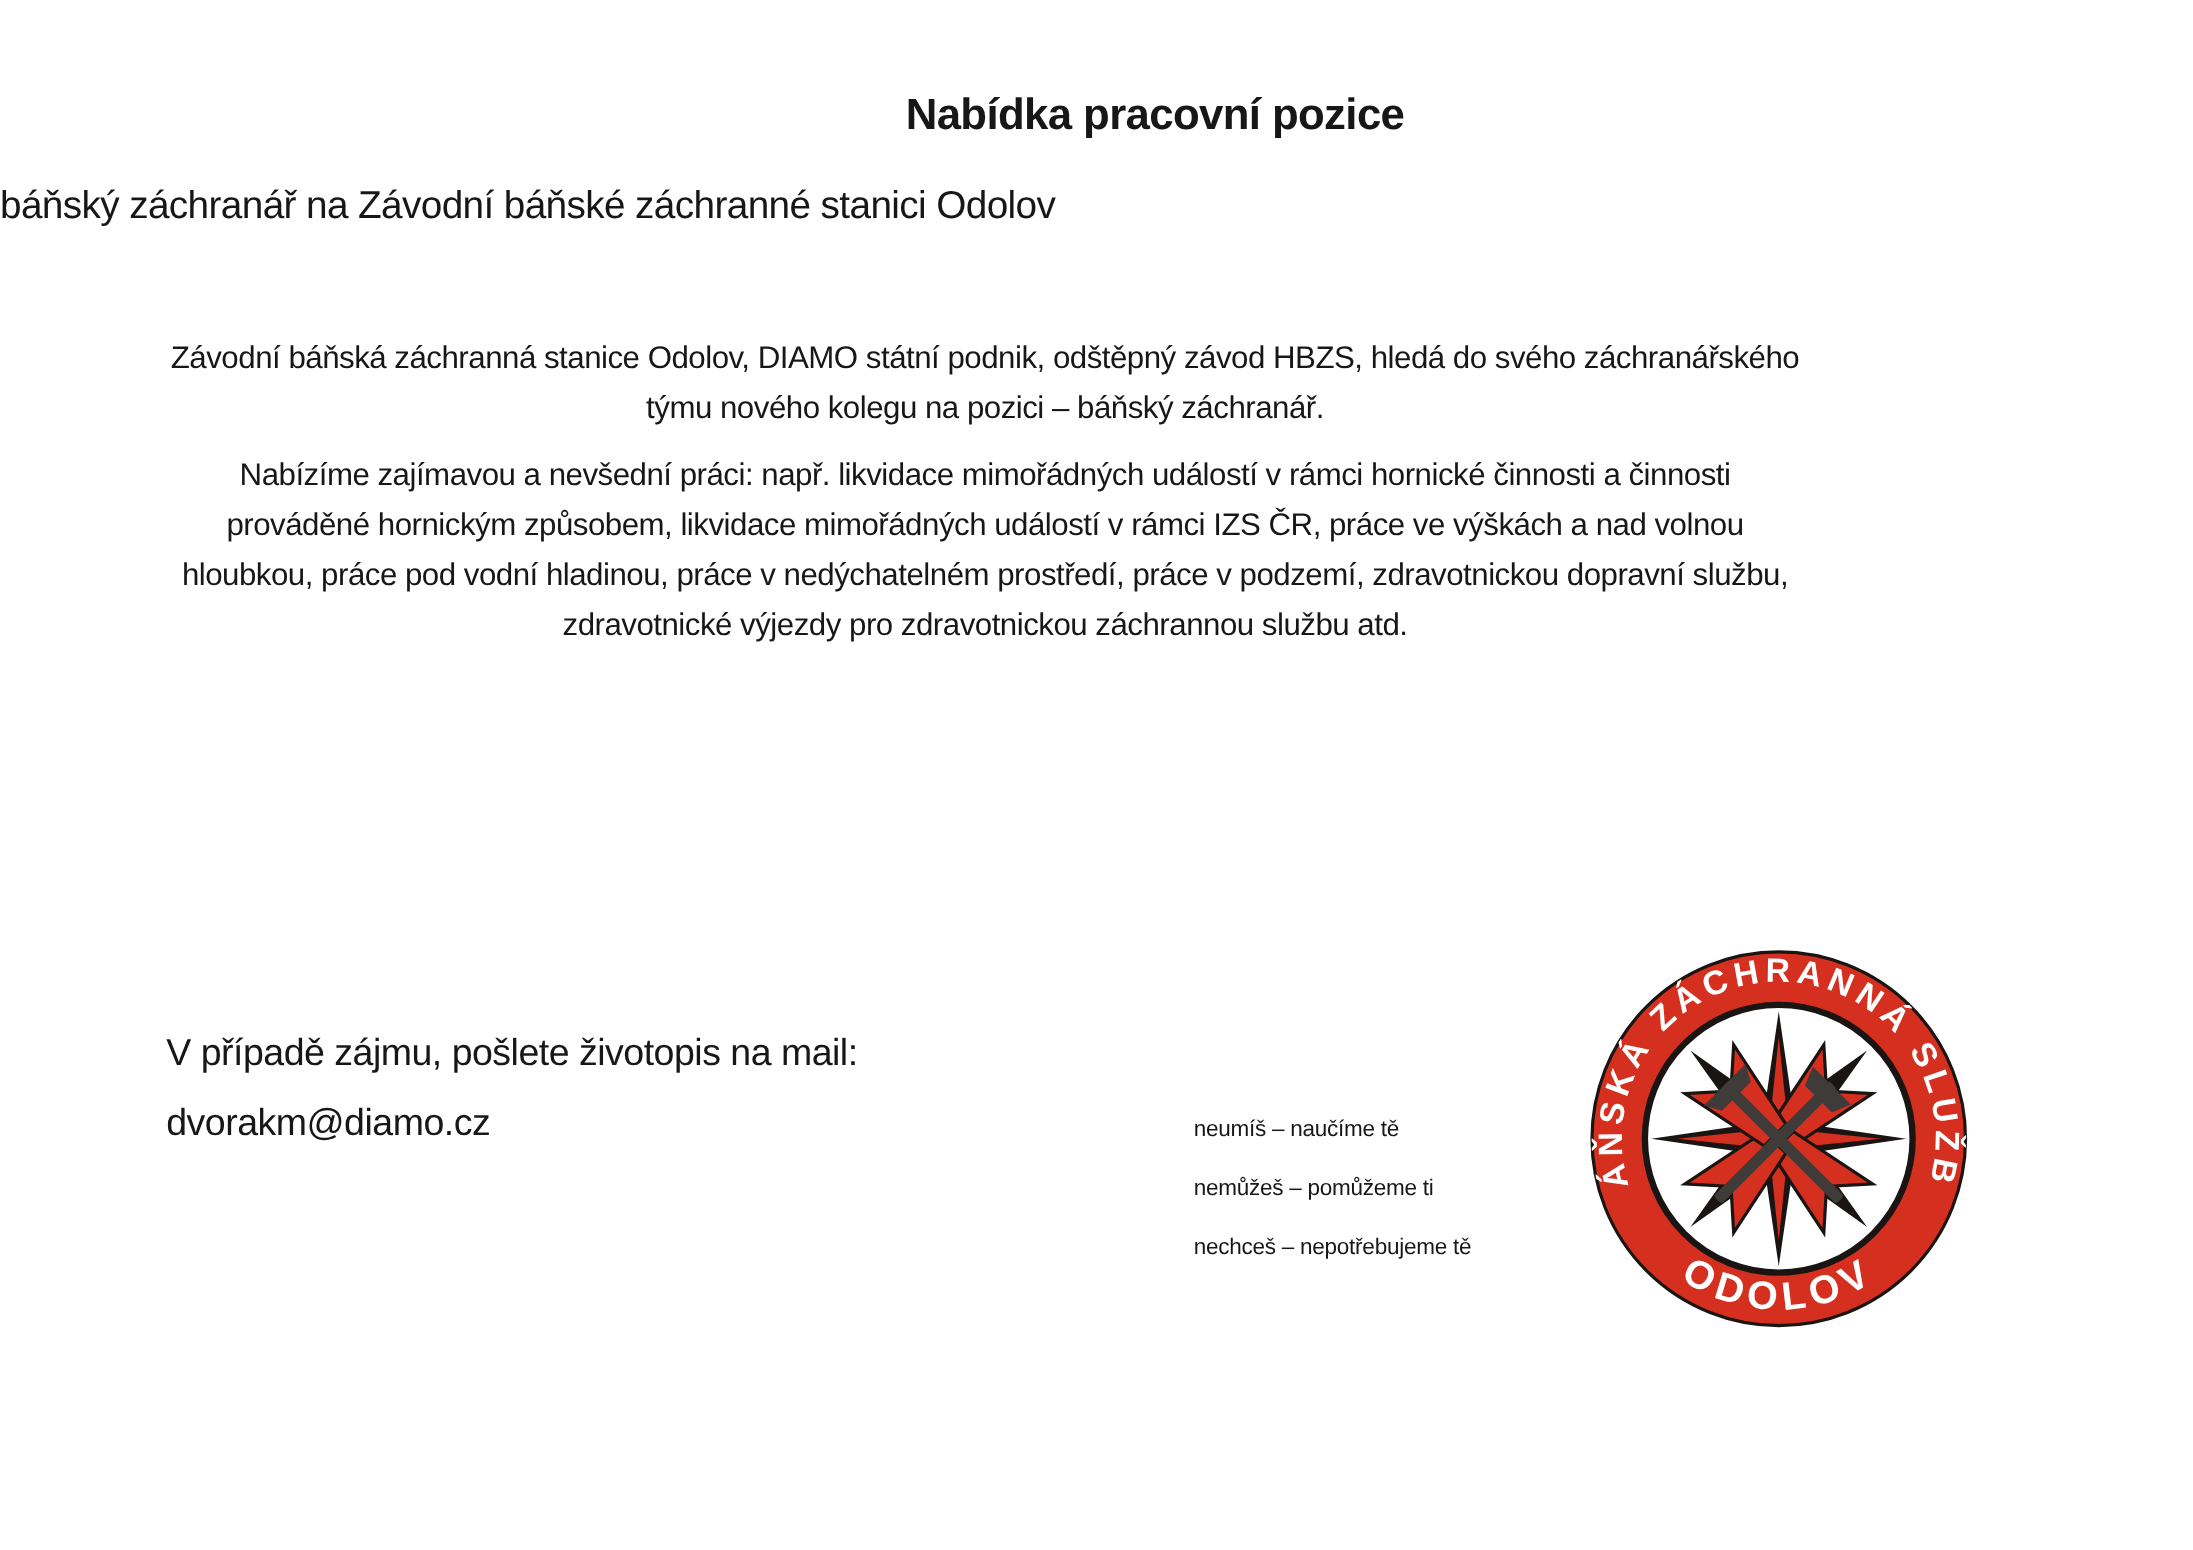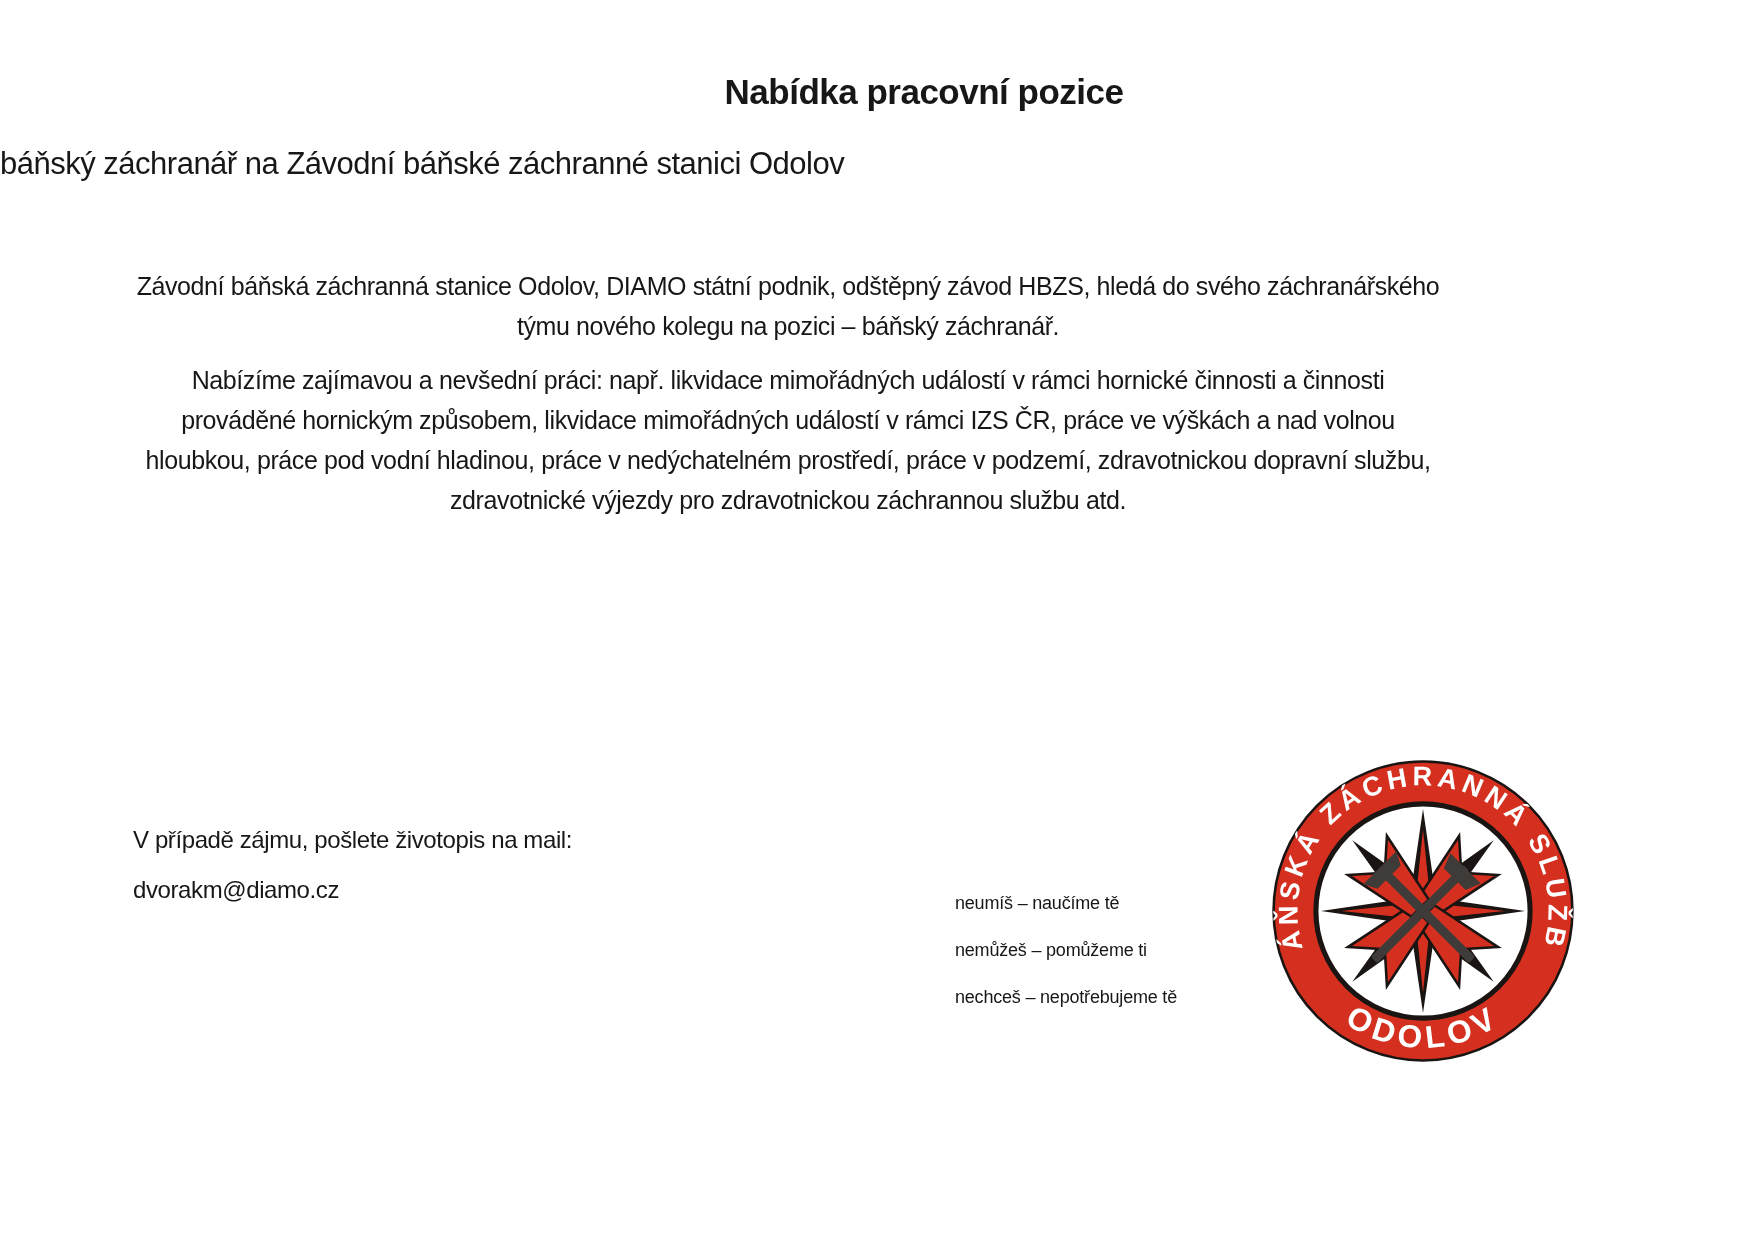--- a/index.html
+++ b/index.html
@@ -30,21 +30,21 @@
   .body-text {
     position: absolute; left: 133px; top: 266px; width: 1310px;
     font-size: 25px; line-height: 40px;
     letter-spacing: -0.4px;
     text-align: center;
   }
   .body-text p { margin: 0 0 14px 0; }
 
   .contact {
     position: absolute; left: 133px; top: 826px;
-    font-size: 24px; letter-spacing: -0.4px;
+    font-size: 30px; letter-spacing: -0.4px;
   }
   .contact .email { margin-top: 22px; }
 
   .motto {
     position: absolute; left: 955px; top: 893px;
     font-size: 18px; line-height: 21px;
     letter-spacing: -0.2px;
   }
   .motto p { margin: 0 0 26px 0; }
 

